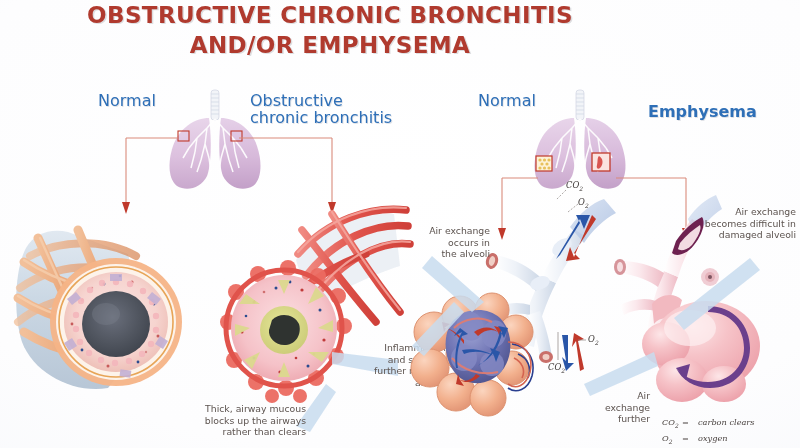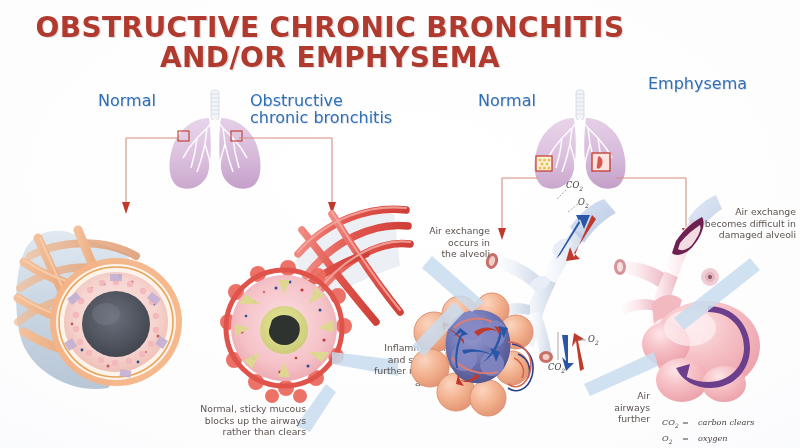--- a/index.html
+++ b/index.html
@@ -8,24 +8,24 @@
     background:
       radial-gradient(ellipse 900px 500px at 50% 40%, #ffffff 0%, #fdfdfe 55%, #f4f6fa 100%);
     font-family:"Liberation Sans", sans-serif;
     position:relative;
   }
   .stage{position:absolute;inset:0;}
   .abs{position:absolute;}
 
   
   #title{
-    left:0;top:13px;width:660px;text-align:center;
+    left:0;top:0;width:660px;text-align:center;
     font-family:"DejaVu Sans", sans-serif;
     font-weight:bold;
-    font-size:28px;
+    font-size:23px;
     line-height:30px;
     letter-spacing:.4px;
     color:#b03a2e;
     text-shadow:1.4px 1.4px 0 rgba(150,150,155,.30);
   }
   #title .l2{display:block;}
 
   
   .bluelabel{
     font-family:"DejaVu Sans", sans-serif;
@@ -332,21 +332,21 @@
   </svg>
 
   <div class="abs anno" style="left:340px;top:342px;width:106px;">
     <div>Inflammation</div>
     <div>and swelling</div>
     <div>further narrows</div>
     <div>airway</div>
   </div>
 
   <div class="abs anno" style="left:178px;top:403px;width:128px;">
-    <div>Normal, sticky mucous</div>
+    <div>Thick, airway mucous</div>
     <div>blocks up the airways</div>
     <div>rather than clears</div>
   </div>
 
   <svg class="abs" style="left:520px;top:88px;" width="120" height="110">
     <rect x="56" y="2" width="8" height="30" rx="3" fill="#f2f4f8" stroke="#c9cfdd" stroke-width=".6"></rect>
     <g stroke="#cfd6e4" stroke-width=".7">
       <line x1="56" y1="6" x2="64" y2="6"></line>
         <line x1="56" y1="10" x2="64" y2="10"></line>
       <line x1="56" y1="14" x2="64" y2="14"></line>
@@ -390,21 +390,21 @@
       <path d="M14 10 L50 10"></path>
       <path d="M14 10 L14 62"></path>
       <path d="M128 10 L198 10"></path>
       <path d="M198 10 L198 62"></path>
     </g>
     <path d="M14 72 L10 60 L18 60 Z" fill="#c0392b"></path>
     <path d="M198 72 L194 60 L202 60 Z" fill="#c0392b"></path>
   </svg>
 
   <div class="abs bluelabel" style="left:478px;top:92px;">Normal</div>
-  <div class="abs bluelabel" style="left:648px;top:75px;">Emphysema</div>
+  <div class="abs bluelabel" style="left:648px;top:103px;font-weight:bold;">Emphysema</div>
 
   <svg class="abs" style="left:470px;top:185px;" width="250" height="190">
     <defs>
       <linearGradient id="bronN" x1="0" y1="0" x2="1" y2="0">
         <stop offset="0%" stop-color="#ffffff"></stop>
         <stop offset="45%" stop-color="#eef2f8"></stop>
         <stop offset="100%" stop-color="#ccd7e6"></stop>
       </linearGradient>
       <linearGradient id="bronD" x1="0" y1="0" x2="1" y2="0">
         <stop offset="0%" stop-color="#ffffff"></stop>
@@ -573,21 +573,21 @@
   </div>
 
   <div class="abs anno" style="left:690px;top:206px;width:106px;">
     <div>Air exchange</div>
     <div>becomes difficult in</div>
     <div>damaged alveoli</div>
   </div>
 
   <div class="abs anno" style="left:592px;top:358px;width:58px;margin-top:32px;">
     <div>Air</div>
-    <div>airways</div>
+    <div>exchange</div>
     <div>further</div>
   </div>
 
   <div class="abs" id="legend">
     <div class="row">
       <span class="sym">CO<sub>2</sub></span>
       <span class="eq">=</span>
       <span>carbon clears</span>
     </div>
     <div class="row">

